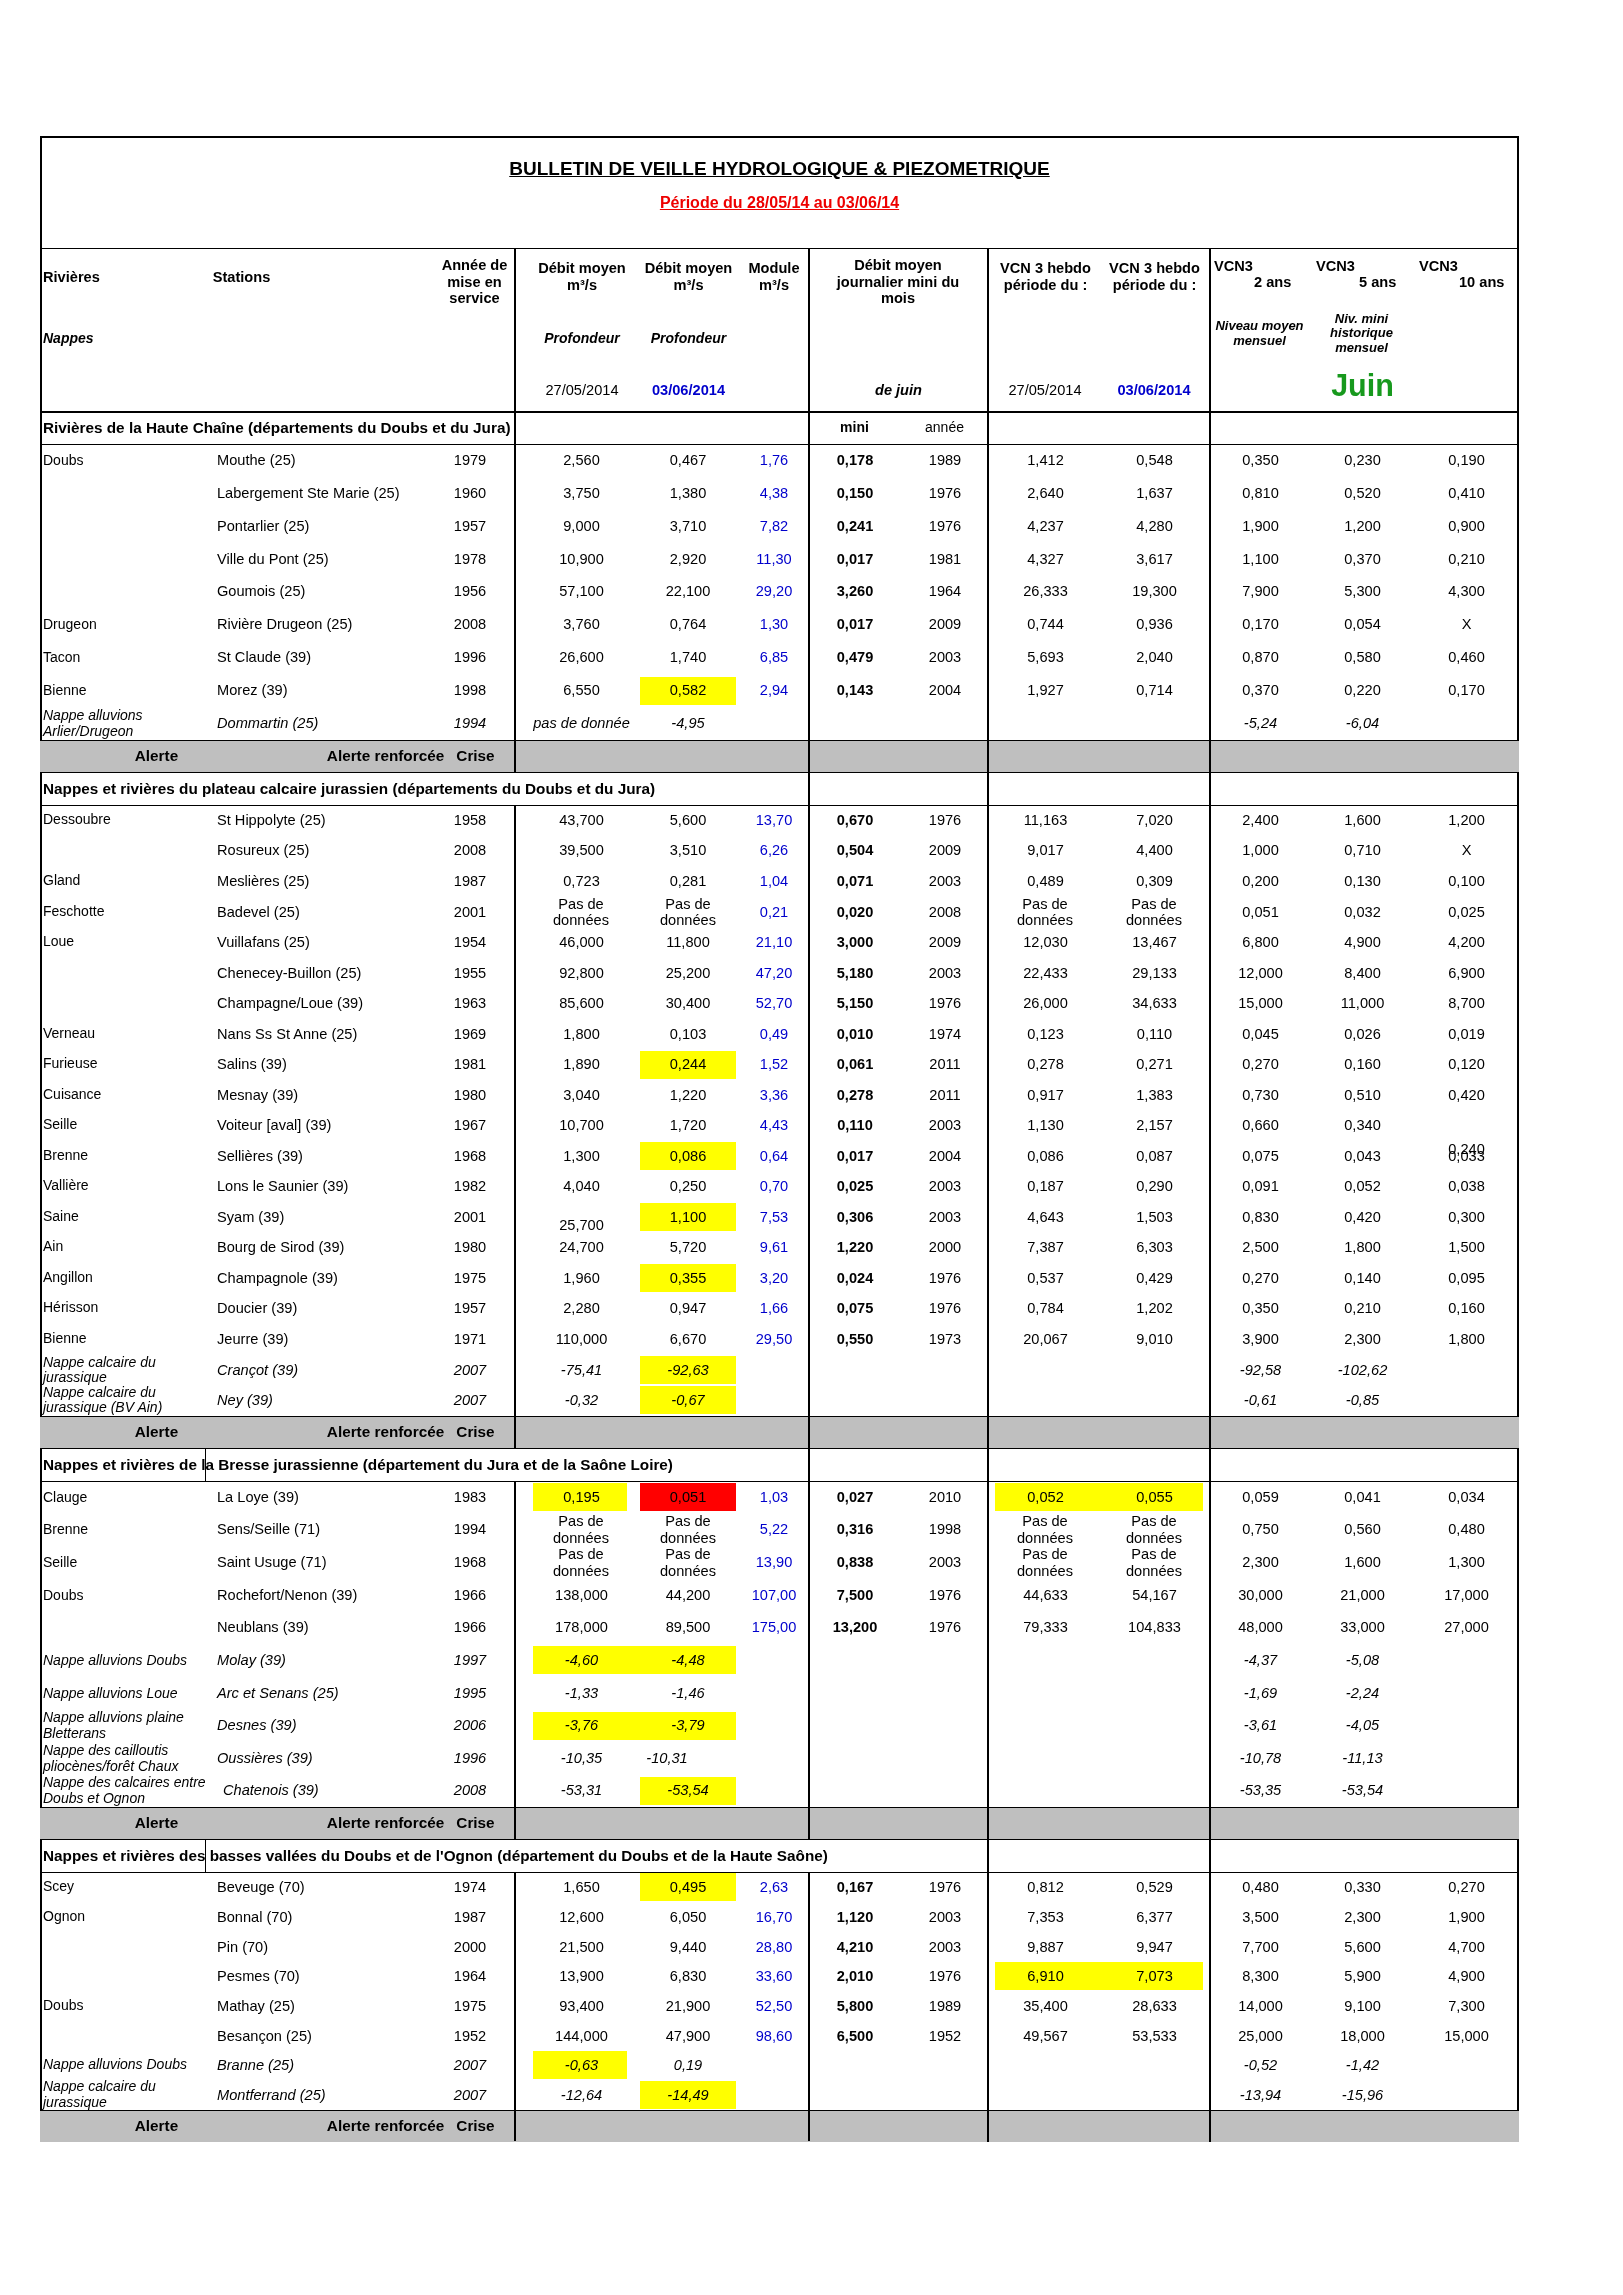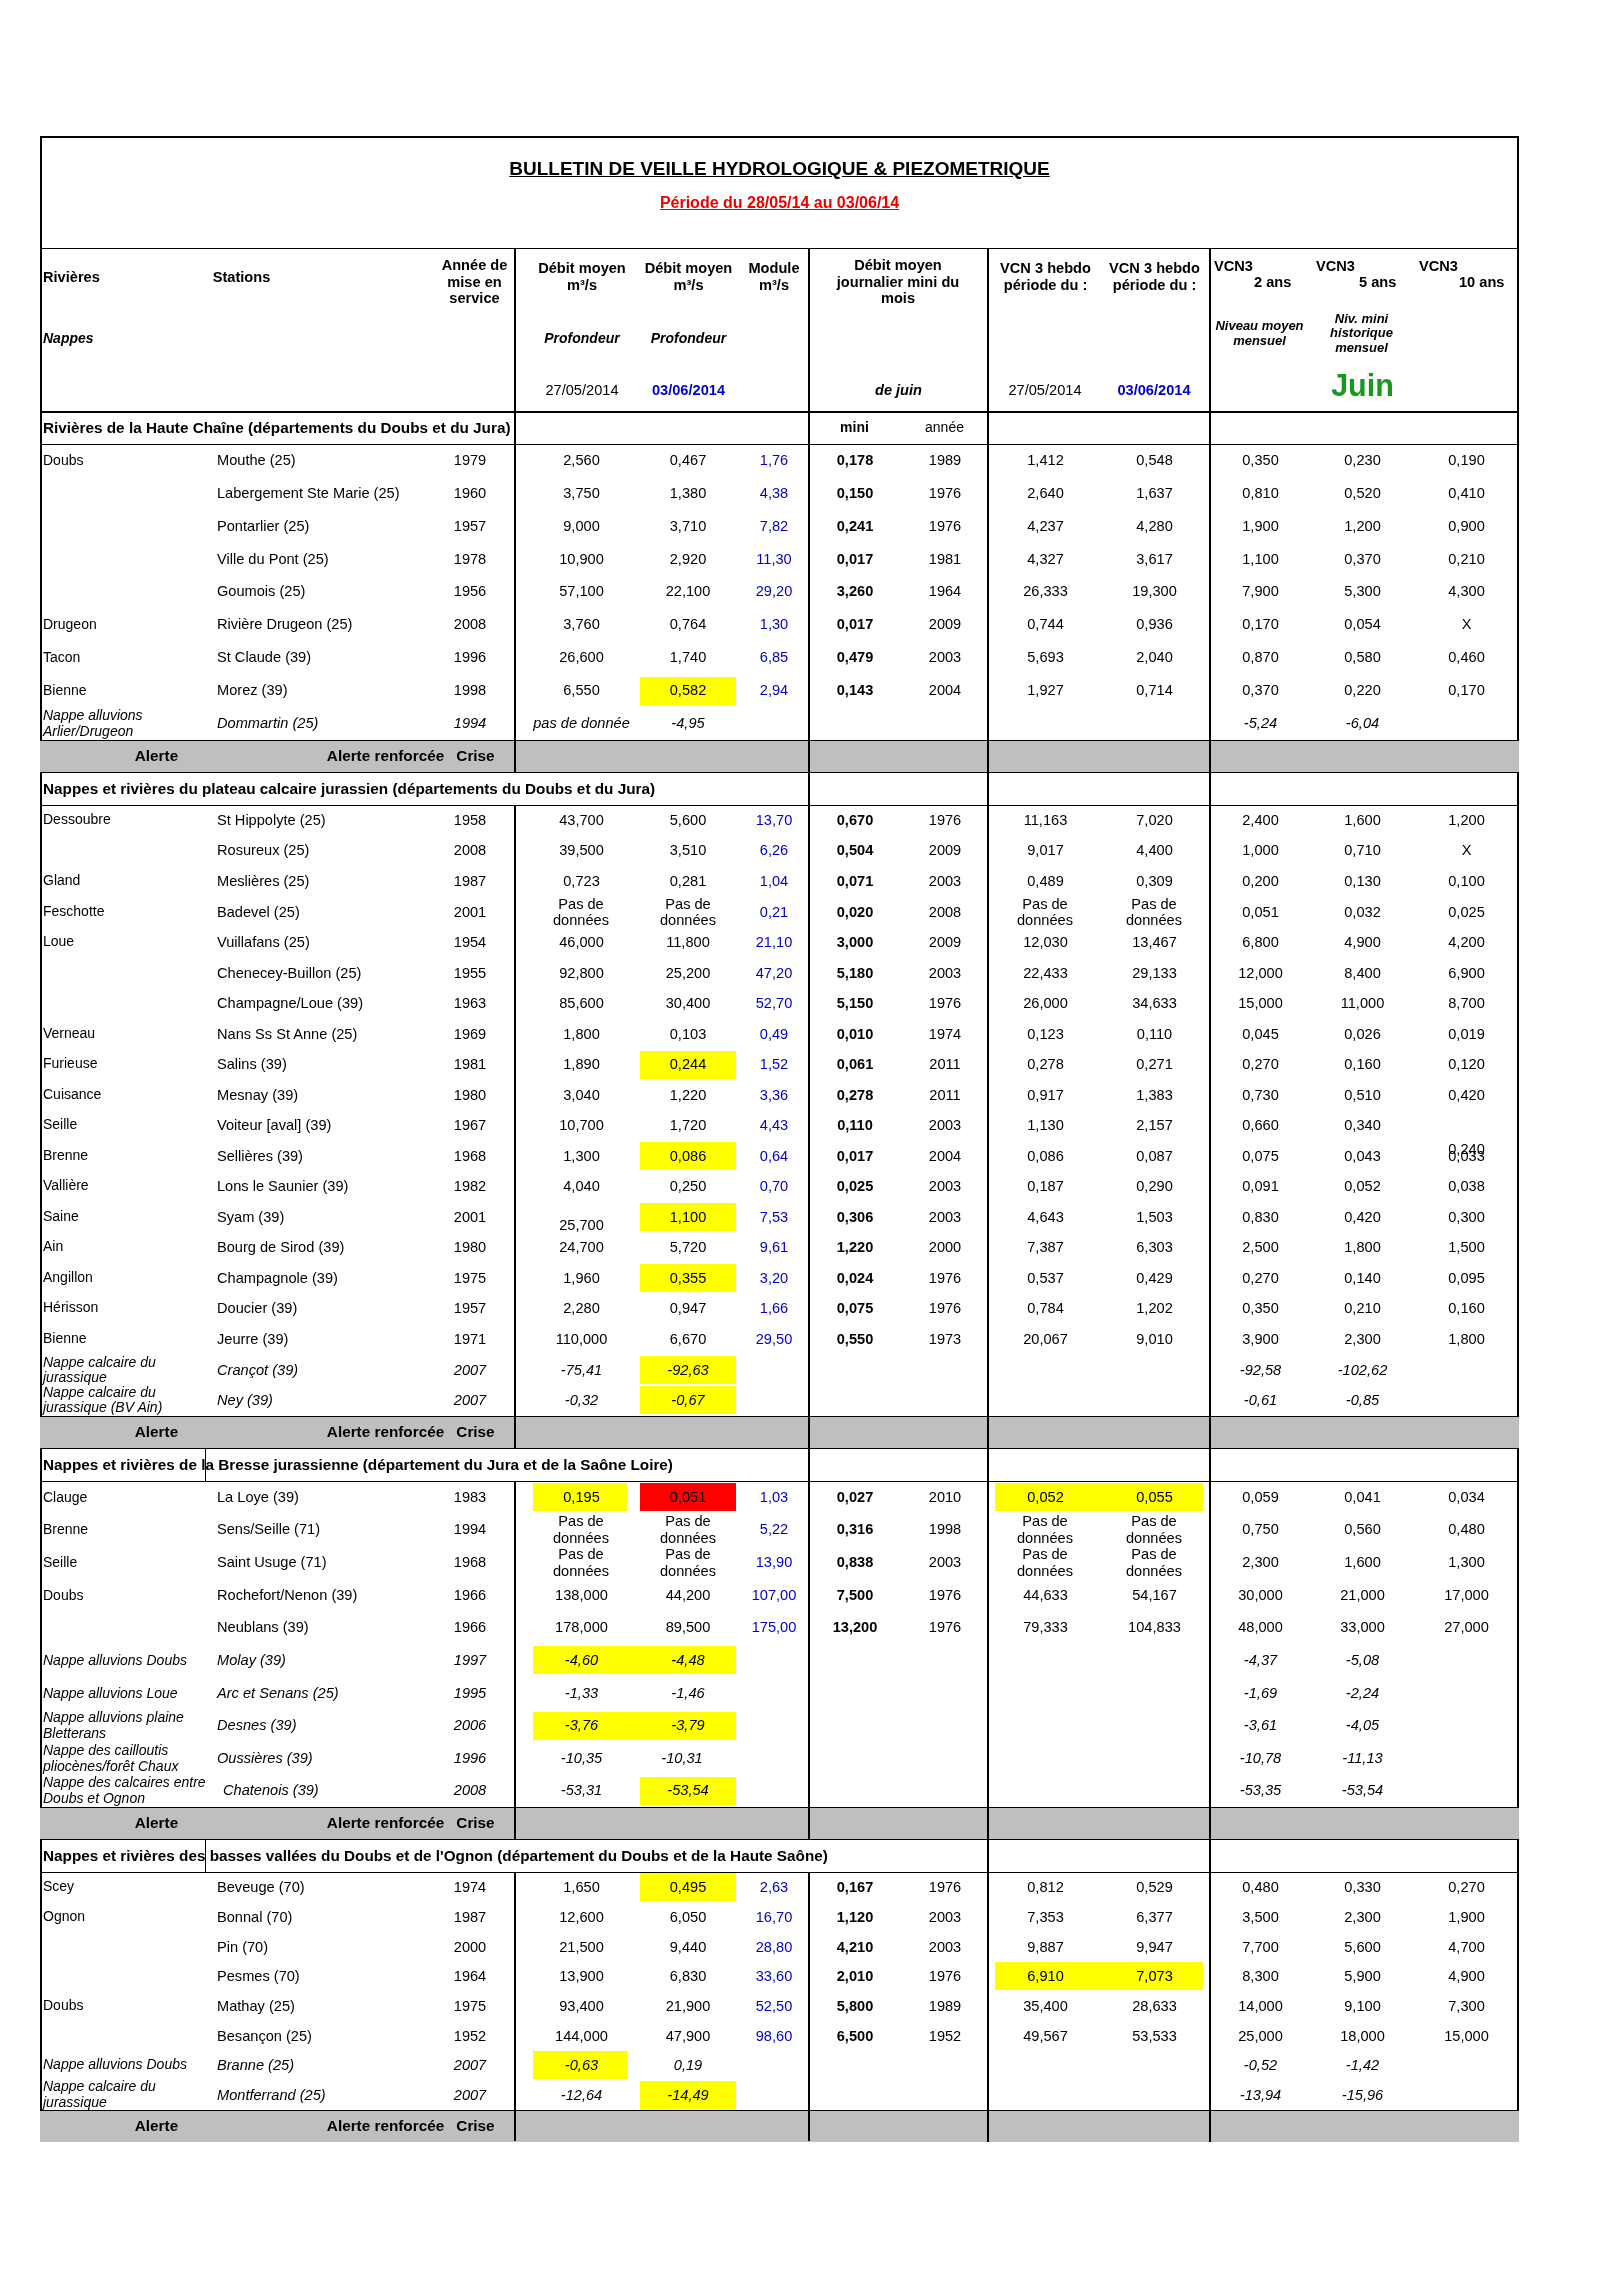--- a/index.html
+++ b/index.html
@@ -542,21 +542,21 @@
     <div class="c l i" style="left: 217px; top: 1709px; width: 285px; height: 33px;">Desnes (39)</div>
     <div class="c i" style="left: 432px; top: 1709px; width: 76px; height: 33px;">2006</div>
     <div class="c i" style="left: 519px; top: 1709px; width: 125px; height: 33px;">-3,76</div>
     <div class="c i" style="left: 636px; top: 1709px; width: 104px; height: 33px;">-3,79</div>
     <div class="c i" style="left: 1205px; top: 1709px; width: 111px; height: 33px;">-3,61</div>
     <div class="c i" style="left: 1307px; top: 1709px; width: 111px; height: 33px;">-4,05</div>
     <div class="c l i" style="left: 43px; top: 1742px; width: 170px; height: 33px; font-size: 14px;">Nappe des cailloutis pliocènes/forêt Chaux</div>
     <div class="c l i" style="left: 217px; top: 1742px; width: 285px; height: 33px;">Oussières (39)</div>
     <div class="c i" style="left: 432px; top: 1742px; width: 76px; height: 33px;">1996</div>
     <div class="c i" style="left: 519px; top: 1742px; width: 125px; height: 33px;">-10,35</div>
-    <div class="c i" style="left: 630px; top: 1742px; width: 104px; height: 33px; text-align: right;">-10,31</div>
+    <div class="c i" style="left: 615px; top: 1742px; width: 104px; height: 33px; text-align: right;">-10,31</div>
     <div class="c i" style="left: 1205px; top: 1742px; width: 111px; height: 33px;">-10,78</div>
     <div class="c i" style="left: 1307px; top: 1742px; width: 111px; height: 33px;">-11,13</div>
     <div class="hl" style="left: 640px; top: 1777px; width: 96px; height: 28px; background: rgb(255, 255, 0);"></div>
     <div class="c l i" style="left: 43px; top: 1774px; width: 170px; height: 33px; font-size: 14px;">Nappe des calcaires entre Doubs et Ognon</div>
     <div class="c l i" style="left: 217px; top: 1774px; width: 285px; height: 33px; margin-left: 6px;">Chatenois (39)</div>
     <div class="c i" style="left: 432px; top: 1774px; width: 76px; height: 33px;">2008</div>
     <div class="c i" style="left: 519px; top: 1774px; width: 125px; height: 33px;">-53,31</div>
     <div class="c i" style="left: 636px; top: 1774px; width: 104px; height: 33px;">-53,54</div>
     <div class="c i" style="left: 1205px; top: 1774px; width: 111px; height: 33px;">-53,35</div>
     <div class="c i" style="left: 1307px; top: 1774px; width: 111px; height: 33px;">-53,54</div>

